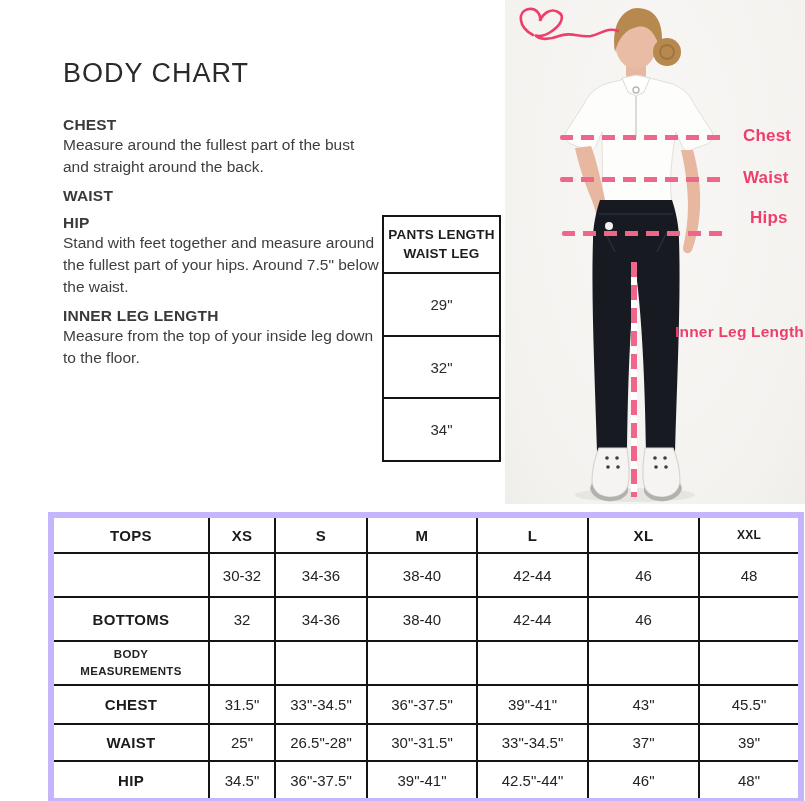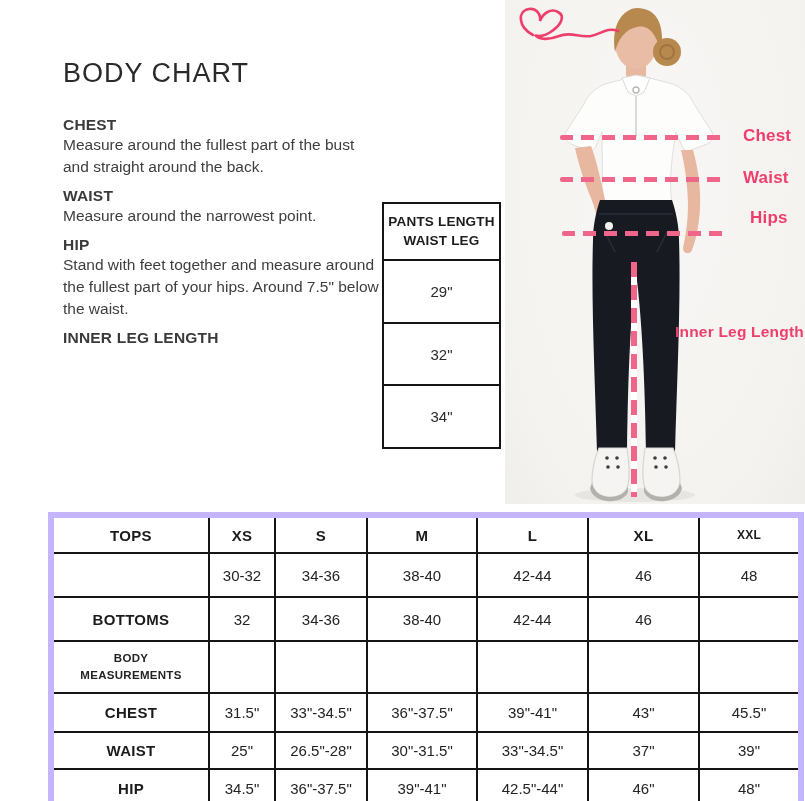--- a/index.html
+++ b/index.html
@@ -9,21 +9,21 @@
 
   
   .title { position:absolute; left:63px; top:58px; font-size:27px; font-weight:400;
            letter-spacing:1px; color:#2a2a2a; }
   .guide { position:absolute; left:63px; top:116px; width:318px; color:#3e3e3e; }
   .guide-section + .guide-section { margin-top:9px; }
   .guide-heading { font-size:15.5px; font-weight:600; letter-spacing:0.2px; color:#3a3a3a; }
   .guide-body { font-size:15.5px; font-weight:400; line-height:1.42; color:#3e3e3e; }
 
   
-  .pants-table { position:absolute; left:382px; top:202px; width:119px; height:247px;
+  .pants-table { position:absolute; left:382px; top:215px; width:119px; height:247px;
                  border:2.5px solid #141414; background:#ffffff; display:flex; flex-direction:column; }
   .pants-header { height:57px; border-bottom:2.5px solid #141414; display:flex; flex-direction:column;
                   align-items:center; justify-content:center; font-weight:700; font-size:13.5px;
                   line-height:1.4; letter-spacing:0.2px; color:#1c1c1c; text-align:center; }
   .pants-cell { flex:1; display:flex; align-items:center; justify-content:center;
                 font-size:15px; color:#2b2b2b; border-bottom:2.5px solid #141414; }
   .pants-cell:last-child { border-bottom:none; }
 
   
   .photo { position:absolute; left:505px; top:0; width:300px; height:504px;
@@ -39,45 +39,45 @@
 
   
   .size-table { position:absolute; left:48px; top:512px; border-collapse:collapse;
                 table-layout:fixed; background:#ffffff; border:6px solid #c4b5fd; }
   .size-table td { border:2.4px solid #141414; text-align:center; vertical-align:middle;
                    font-size:15px; color:#242424; padding:0 2px; }
   .size-table .lbl { font-weight:700; letter-spacing:0.3px; color:#1b1b1b; }
   .size-table .sm  { font-size:12px; }
   .bm-label { display:inline-block; max-width:110px; font-size:11.5px; line-height:1.45;
               font-weight:700; letter-spacing:0.3px; }
-  .h38{height:38px}.h44{height:44px}.h36{height:44px}.h50{height:52px}
+  .h38{height:38px}.h44{height:44px}.h36{height:44px}.h50{height:44px}
   .h39{height:39px}.h37{height:37px}.h40{height:40px}
 </style>
 </head>
 <body>
 
 <div class="page">
 
   <div class="title">BODY CHART</div>
 
   <div class="guide">
     <div class="guide-section">
       <div class="guide-heading">CHEST</div>
       <div class="guide-body">Measure around the fullest part of the bust and straight around the back.</div>
     </div>
     <div class="guide-section">
       <div class="guide-heading">WAIST</div>
-      <div class="guide-body">Measure around the narrowest point.</div>
     </div>
     <div class="guide-section">
       <div class="guide-heading">HIP</div>
       <div class="guide-body">Stand with feet together and measure around the fullest part of your hips. Around 7.5" below the waist.</div>
     </div>
     <div class="guide-section">
       <div class="guide-heading">INNER LEG LENGTH</div>
+      <div class="guide-body">Measure from the top of your inside leg down to the floor.</div>
     </div>
   </div>
 
   <div class="pants-table">
     <div class="pants-header">
       <span>PANTS LENGTH</span>
       <span>WAIST LEG</span>
     </div>
     <div class="pants-cell">29"</div>
     <div class="pants-cell">32"</div>

